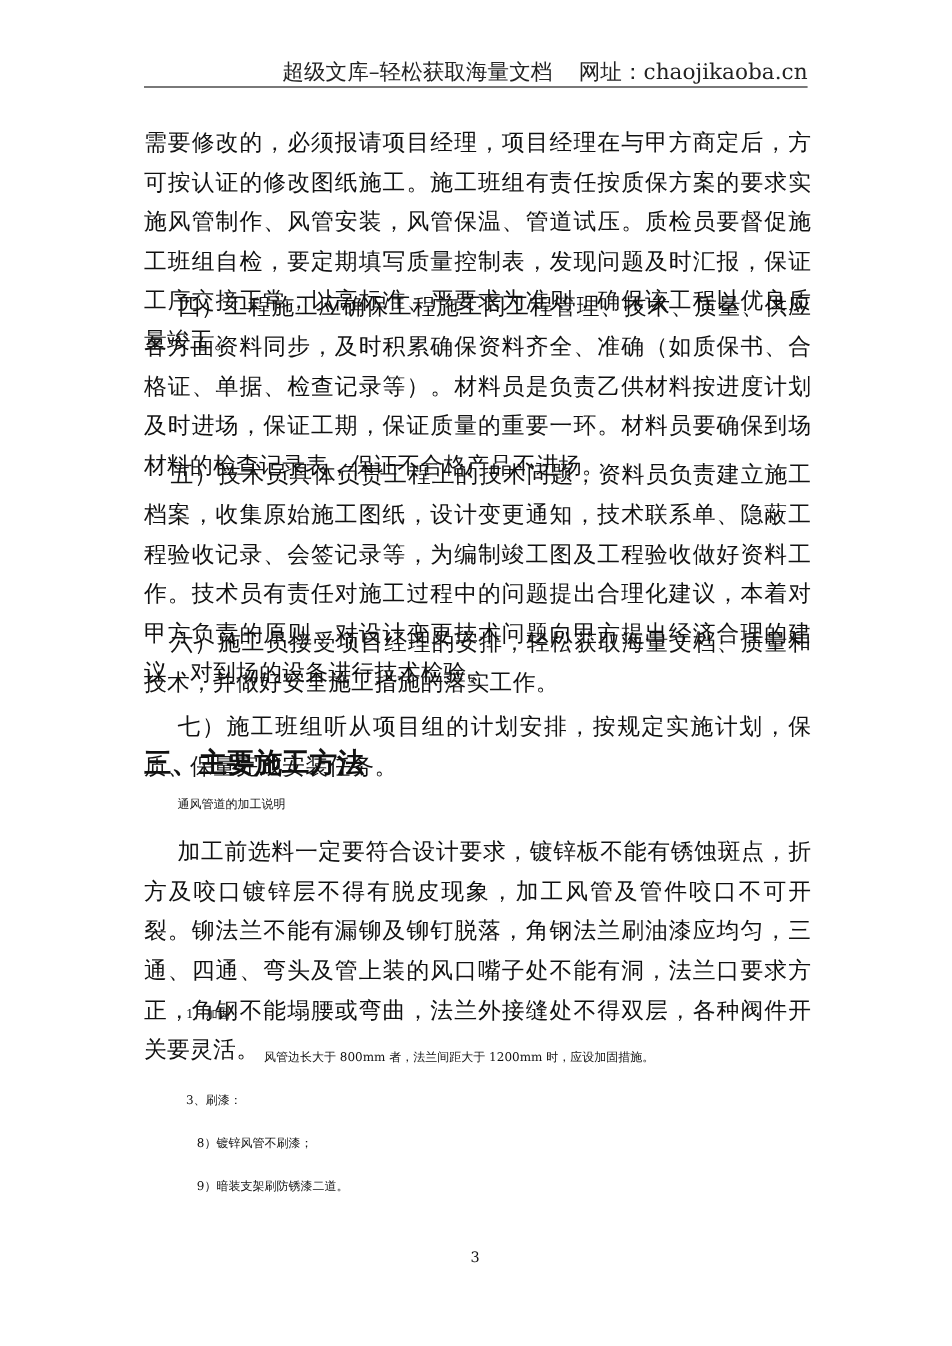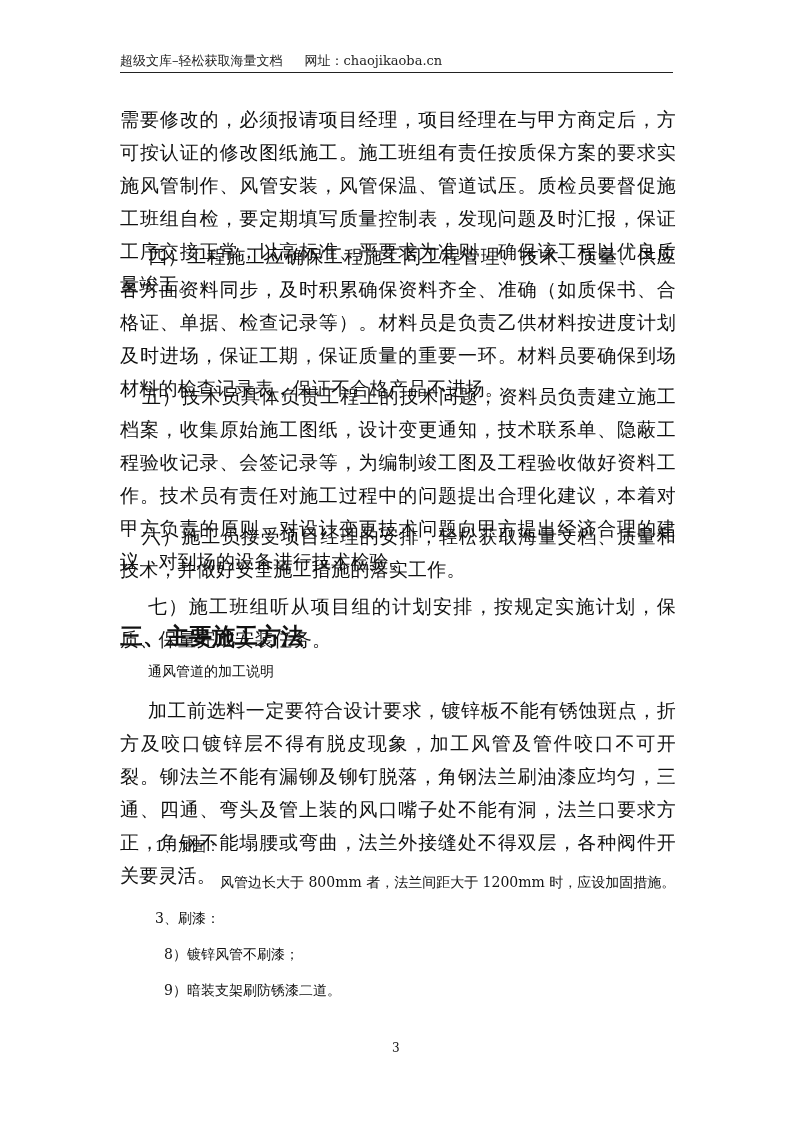--- a/index.html
+++ b/index.html
@@ -1,28 +1,28 @@
 <!DOCTYPE html>
 <html><head>
   <meta charset="utf-8">
   <style>
     html, body { margin: 0; padding: 0; background: #ffffff; }
     body { width: 793px; height: 1122px; position: relative; overflow: hidden;
            font-family: "DejaVu Serif", "Liberation Serif", serif; color: #111; }
     .header { position: absolute; left: 120px; top: 52px; width: 553px; height: 20px;
-              border-bottom: 1px solid #222; text-align: left; font-size: 13px;
+              border-bottom: 1px solid #222; text-align: right; font-size: 18px;
               line-height: 18px; color: #222; }
     .header .site { margin-left: 22px; }
     .p { position: absolute; left: 120px; width: 556px; font-size: 19px;
          line-height: 33px; text-align: justify; letter-spacing: 0.2px; }
     .ind { text-indent: 28px; }
     .ind1 { text-indent: 22px; }
     .h { position: absolute; left: 120px; font-family: "DejaVu Sans", "Liberation Sans", sans-serif;
          font-size: 23px; font-weight: bold; line-height: 30px; }
-    .line { position: absolute; font-size: 14px; line-height: 24px; white-space: nowrap; }
+    .line { position: absolute; font-size: 10px; line-height: 24px; white-space: nowrap; }
     .pagenum { position: absolute; left: 392px; top: 1041px; font-size: 12px; }
   </style>
 </head>
 <body>
 
 <div class="header">
   <span>超级文库–轻松获取海量文档</span><span class="site">网址：chaojikaoba.cn</span>
 </div>
 
 <div class="p" style="top:103px;">需要修改的，必须报请项目经理，项目经理在与甲方商定后，方可按认证的修改图纸施工。施工班组有责任按质保方案的要求实施风管制作、风管安装，风管保温、管道试压。质检员要督促施工班组自检，要定期填写质量控制表，发现问题及时汇报，保证工序交接正常，以高标准、严要求为准则，确保该工程以优良质量竣工。</div>

